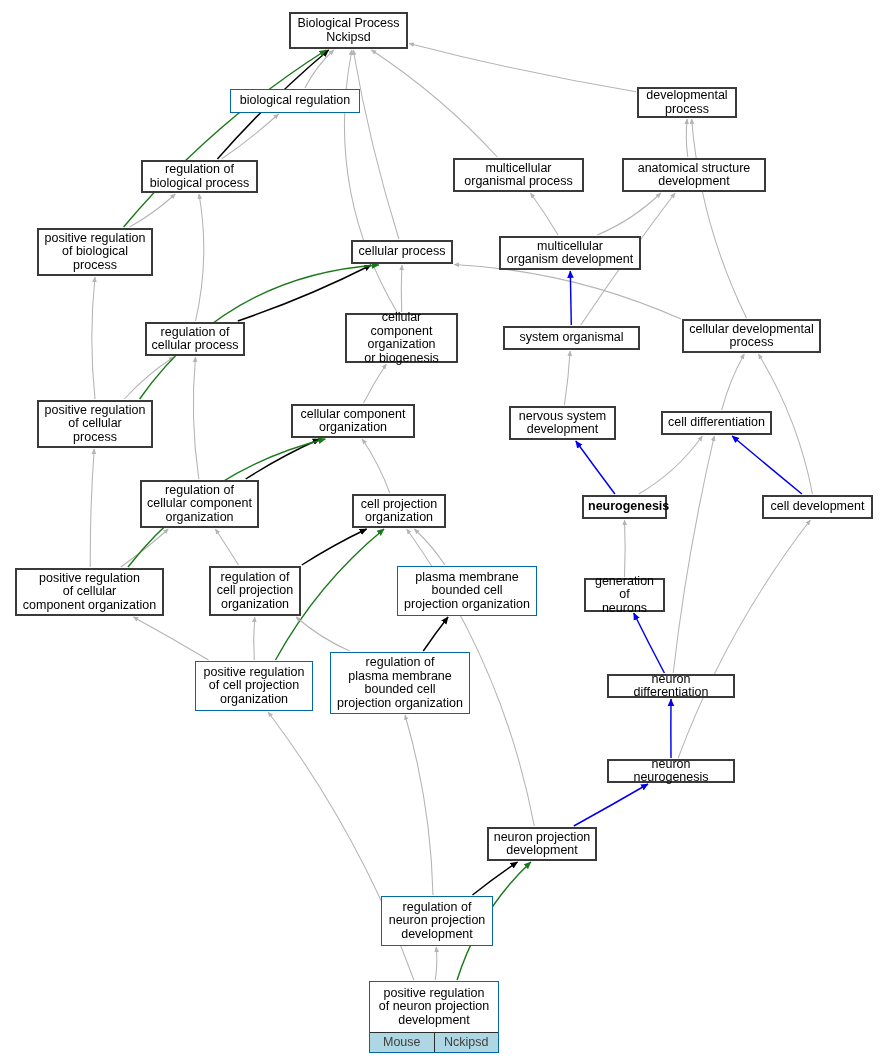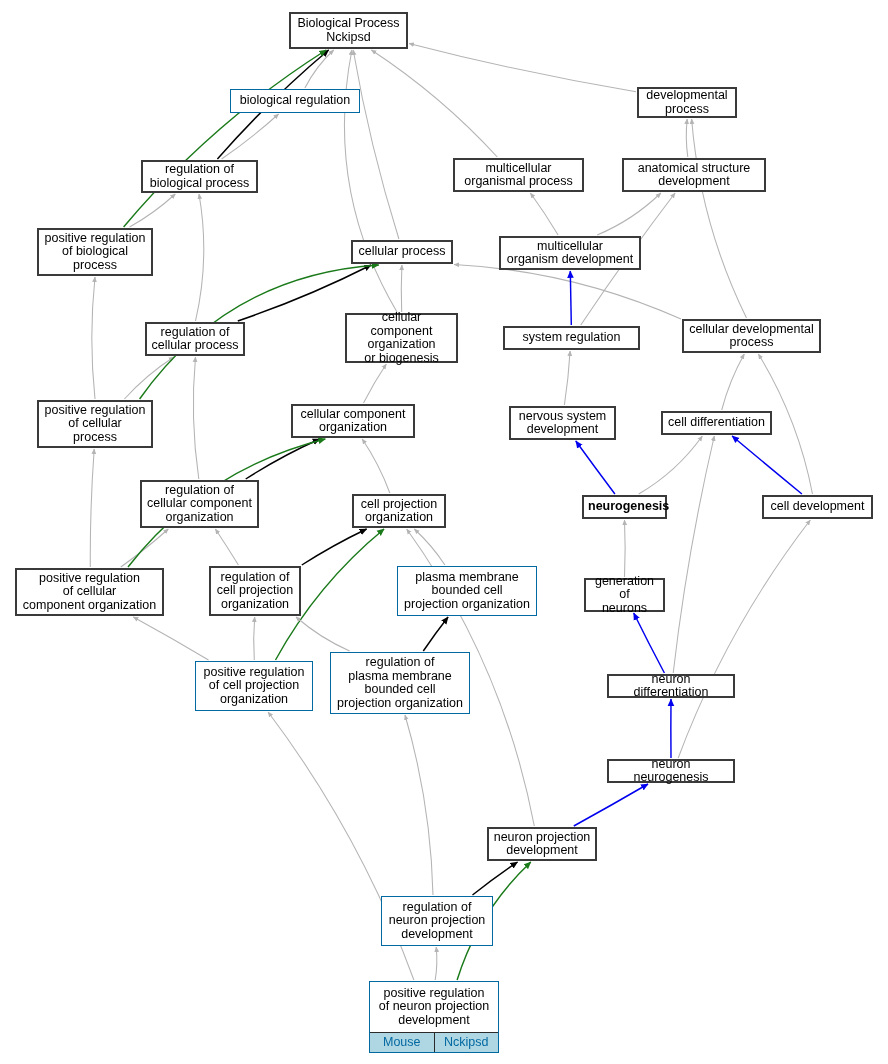--- a/index.html
+++ b/index.html
@@ -7,21 +7,21 @@
   #canvas{position:relative;width:888px;height:1064px;background:#fff;overflow:hidden;}
   #edges{position:absolute;left:0;top:0;width:888px;height:1064px;}
   .node{position:absolute;box-sizing:border-box;border:1px solid #0369a1;background:#ffffff;
         display:flex;flex-direction:column;align-items:stretch;justify-content:center;
         text-align:center;font-size:12.5px;line-height:13.5px;color:#000;}
   .node .lbl{padding:3px 4px;white-space:pre-line;}
   .node.thin{border-width:1px;}
   .node.bold{border-width:2px;border-color:#3a3a3a;}
   .legend{display:flex;border-top:1px solid #2b2b2b;}
   .legend .cell{flex:1;background:#aed6e3;font-size:12.5px;line-height:17px;padding:1px 2px;
-                text-align:center;color:#0369a1;}
+                text-align:center;color:#404040;}
   .legend .cell + .cell{border-left:1px solid #2b2b2b;}
 </style>
 </head>
 <body>
 
 <div id="canvas">
   <svg id="edges" viewBox="0 0 888 1064">
       <defs>
         <marker id="ar-is_a" viewBox="0 0 10 10" refX="9.2" refY="5" markerWidth="5.2" markerHeight="5.2" orient="auto-start-reverse" markerUnits="strokeWidth">
           <path d="M 0 0.6 L 10 5 L 0 9.4 z" fill="#b4b4b4"></path>
@@ -131,21 +131,21 @@
       <div class="node bold" style="left: 145px; top: 322px; width: 100px; height: 34px;">
         <div class="lbl">regulation of
 cellular process</div>
       </div>
       <div class="node bold" style="left: 345px; top: 313px; width: 113px; height: 50px;">
         <div class="lbl">cellular component
 organization
 or biogenesis</div>
       </div>
       <div class="node bold" style="left: 503px; top: 326px; width: 137px; height: 24px;">
-        <div class="lbl">system regulation</div>
+        <div class="lbl">system organismal</div>
       </div>
       <div class="node bold" style="left: 682px; top: 319px; width: 139px; height: 34px;">
         <div class="lbl">cellular developmental
 process</div>
       </div>
       <div class="node bold" style="left: 37px; top: 400px; width: 116px; height: 48px;">
         <div class="lbl">positive regulation
 of cellular
 process</div>
       </div>

